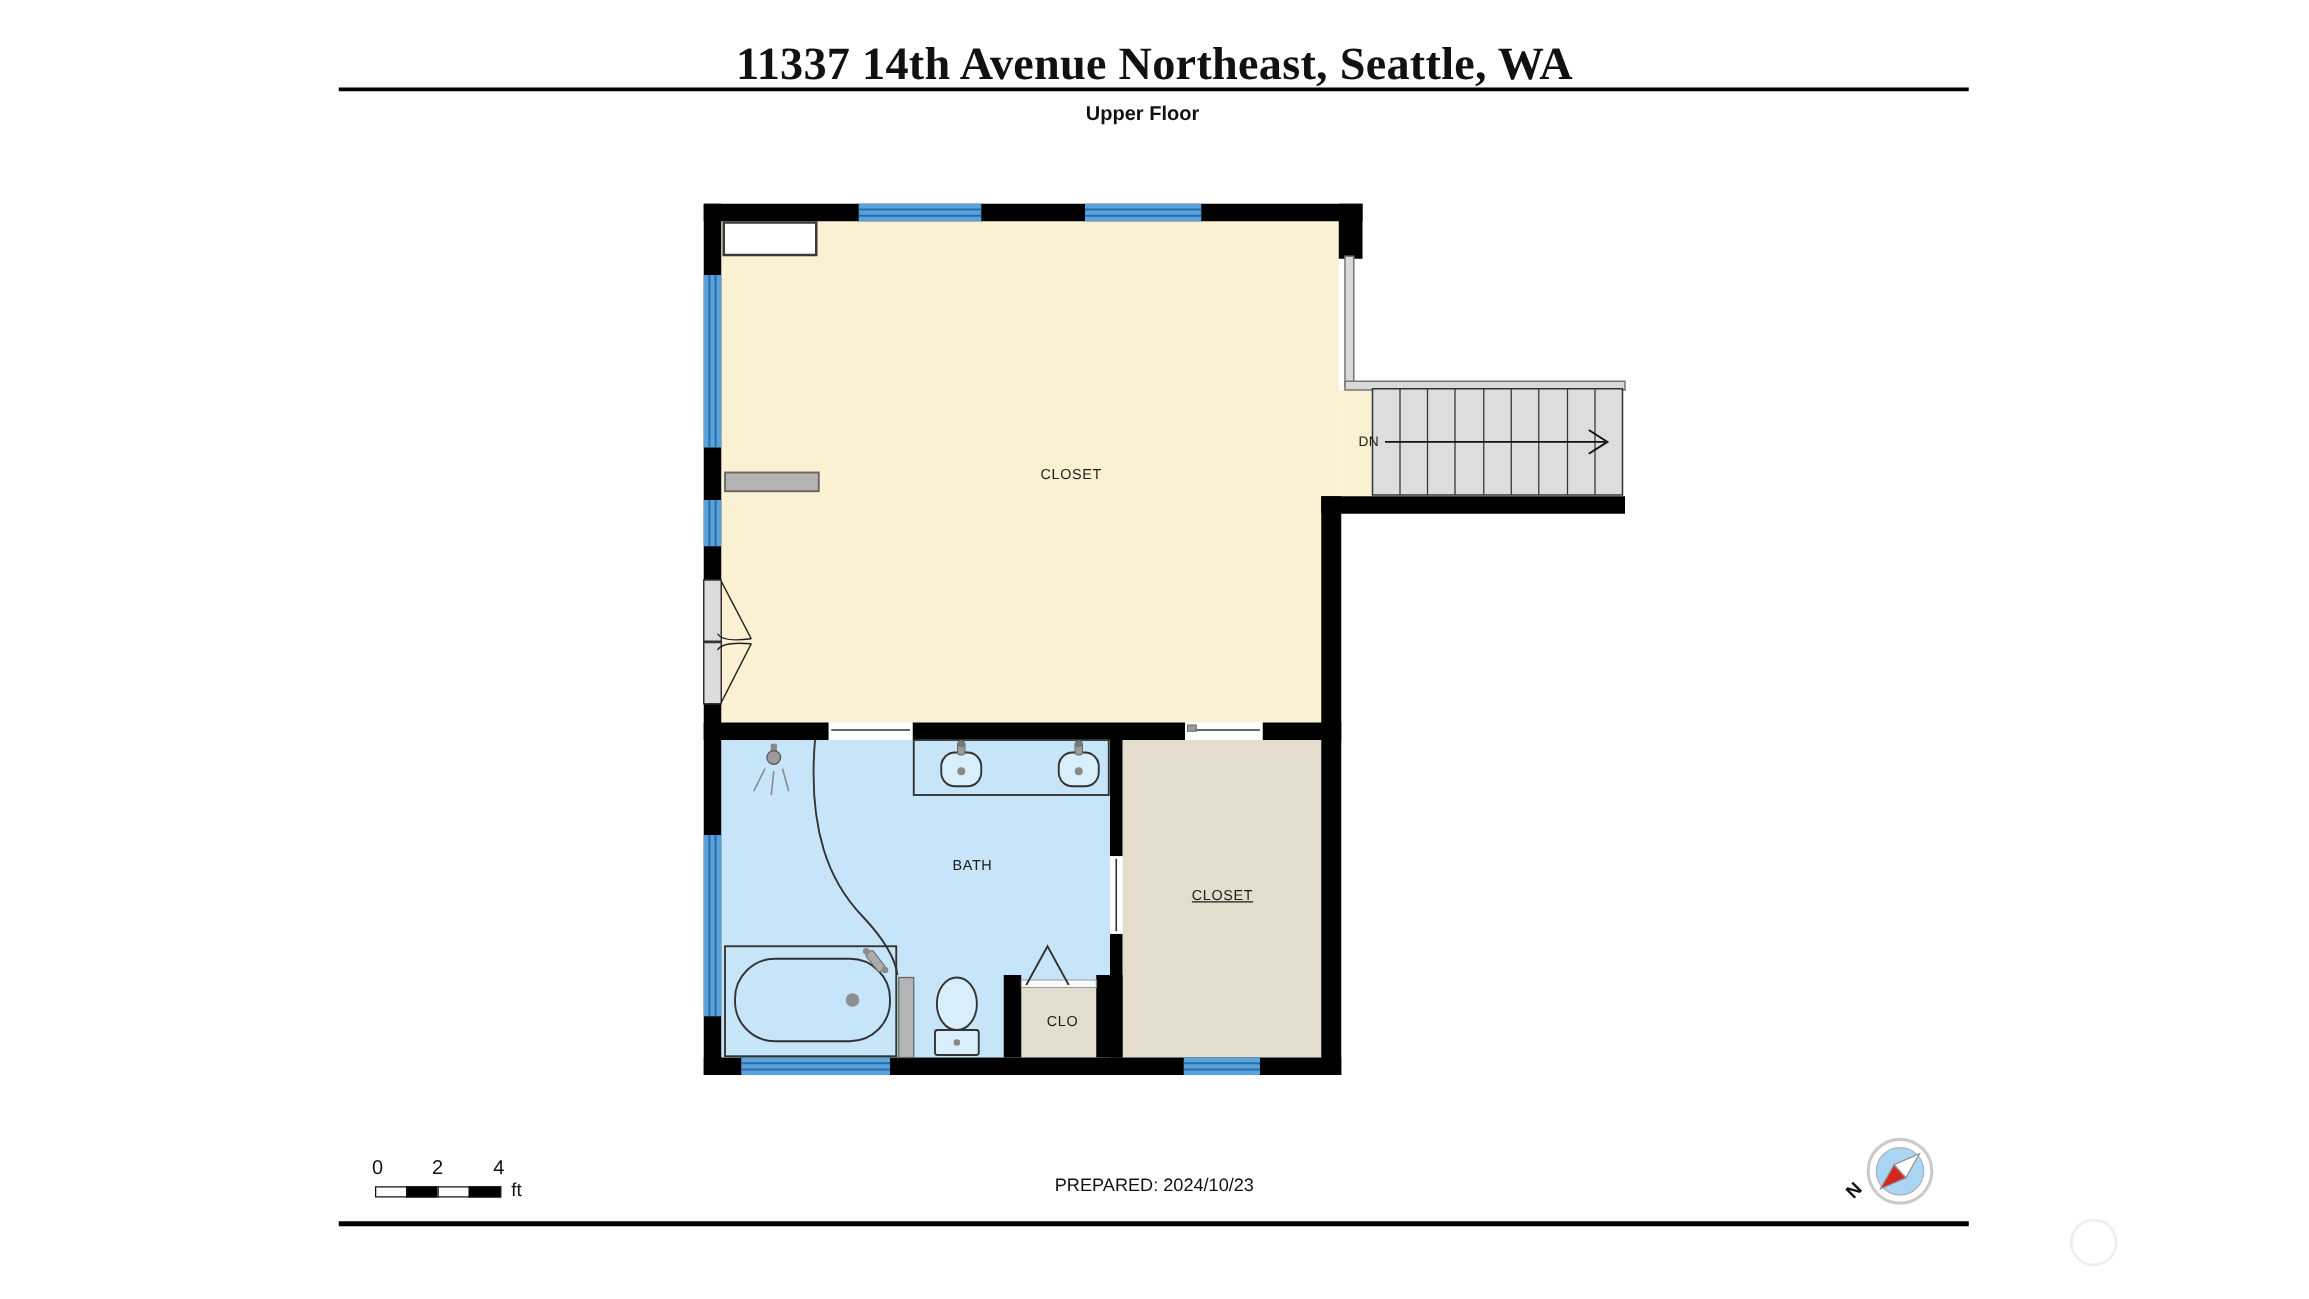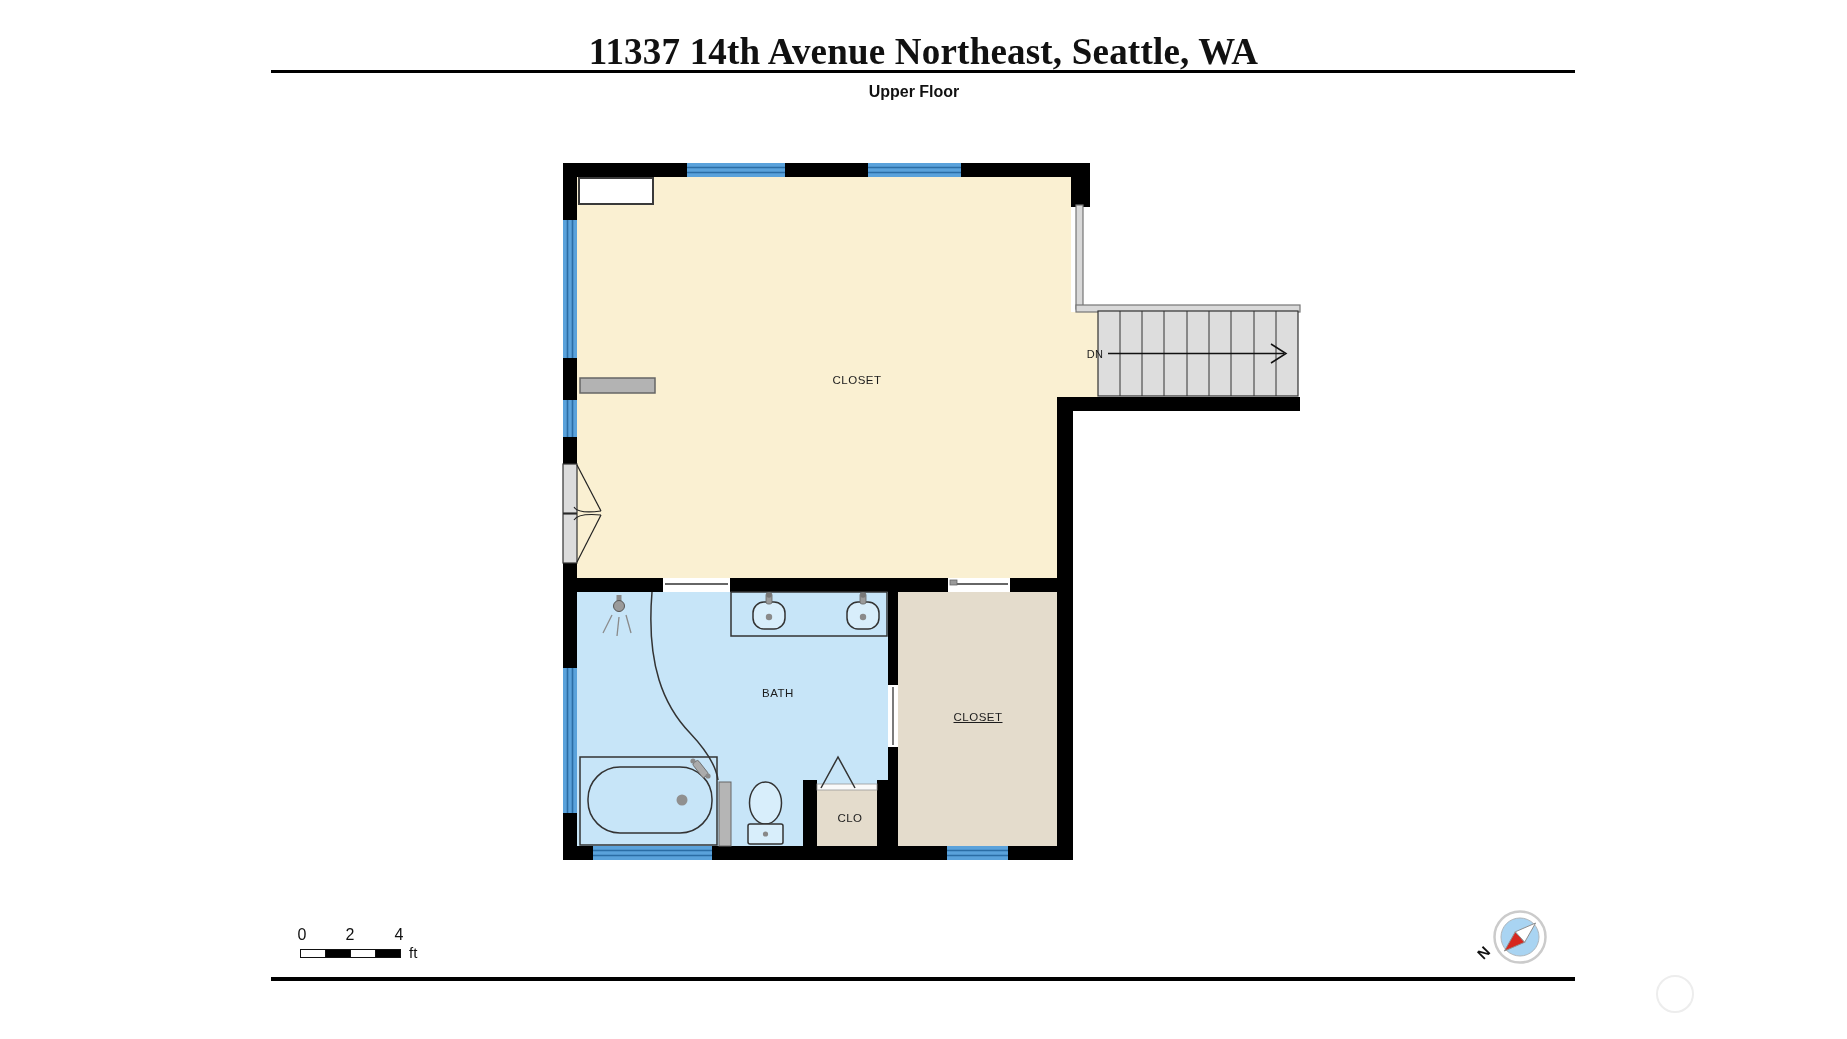--- a/index.html
+++ b/index.html
@@ -231,20 +231,21 @@
     <span class="tick" style="left:302px;top:926px;">0</span>
     <span class="tick" style="left:350px;top:926px;">2</span>
     <span class="tick" style="left:399px;top:926px;">4</span>
     <span class="seg white" style="left:300px;top:949px;"></span>
     <span class="seg black" style="left:325px;top:949px;"></span>
     <span class="seg white" style="left:350px;top:949px;"></span>
     <span class="seg black" style="left:375px;top:949px;"></span>
     <span class="ft-unit">ft</span>
   </div>
 
+  <div class="prepared">PREPARED: 2024/10/23</div>
 
   <svg style="left:1488px;top:906px;width:64px;height:64px" viewBox="0 0 64 64">
     <circle cx="32" cy="31" r="25.5" fill="#ffffff" stroke="#cbcbcb" stroke-width="2.5"></circle>
     <circle cx="32" cy="31" r="19" fill="var(--compass-blue)" stroke="#aeb6bc" stroke-width="1"></circle>
     <polygon points="16.4,45 36.7,36.2 27.3,25.8" fill="var(--compass-red)" stroke="#8f8f8f" stroke-width="1"></polygon>
     <polygon points="47.6,17 36.7,36.2 27.3,25.8" fill="#ffffff" stroke="#8f8f8f" stroke-width="1"></polygon>
   </svg>
   <div class="north">N</div>
 
   <div class="rule rule-bottom"></div>

